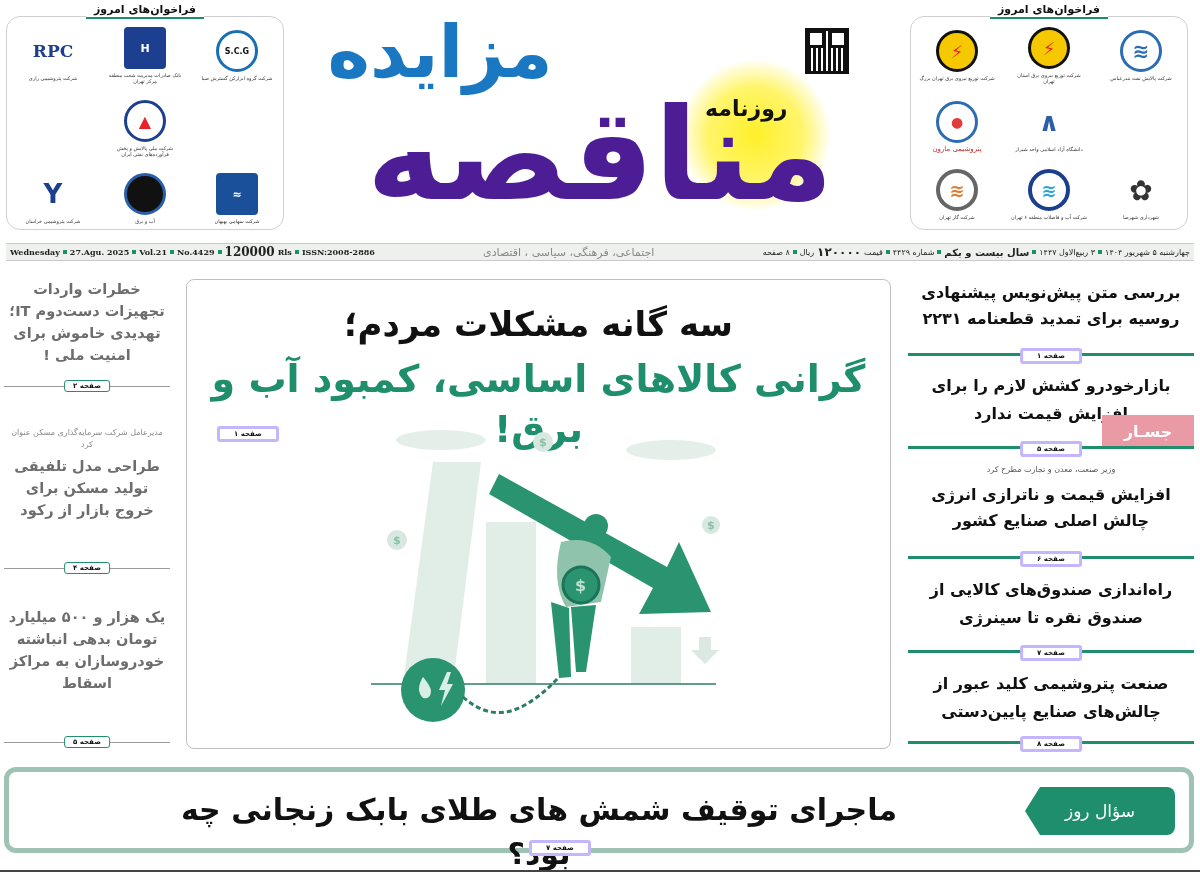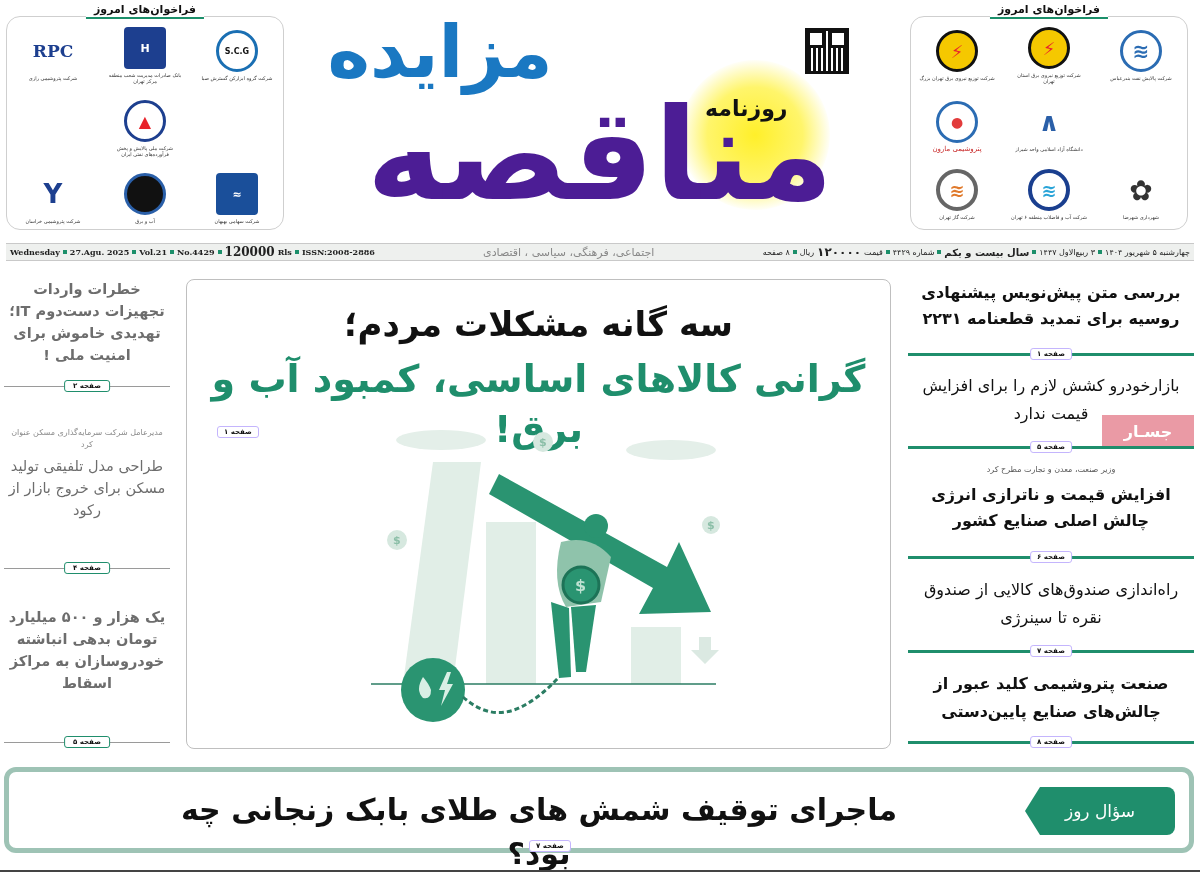--- a/index.html
+++ b/index.html
@@ -39,30 +39,30 @@
   .info-mid { font-size: 11px; color: #888; direction: rtl; }
   .info-fa { font-size: 8px; color: #222; direction: rtl; display: flex; align-items: center; gap: 3px; }
   .info-fa .strong { font-size: 10px; font-weight: bold; }
   .info-fa .price { font-size: 12px; font-weight: bold; }
 
   
   .col-left { position: absolute; left: 4px; top: 270px; width: 166px; height: 480px; }
   .col-right { position: absolute; left: 908px; top: 270px; width: 286px; height: 480px; }
   .story { position: absolute; left: 0; width: 100%; text-align: center; direction: rtl; }
   .story .kicker { font-size: 8px; color: #555; line-height: 12px; }
-  .story .headline { font-size: 15px; line-height: 22px; }
+  .story .headline { font-size: 15px; line-height: 22px; font-weight: bold; }
   .story .headline.bold { font-weight: bold; }
   .col-left .headline { color: #6d6d6d; font-size: 14.5px; }
   .col-left .kicker { color: #8a8a8a; }
 
   .page-ref-row { position: absolute; left: 0; width: 100%; height: 12px; }
   .page-ref-row .line { position: absolute; left: 0; right: 0; top: 6px; height: 2px; }
   .col-left .page-ref-row .line { background: #9a9a9a; height: 1px; }
   .col-right .page-ref-row .line { background: #1f8e6c; height: 3px; top: 5px; }
-  .page-ref { position: absolute; left: 50%; top: 0; transform: translateX(-50%); background: #fff; border: 1px solid #c4b5fd; border-radius: 3px; font-size: 7px; padding: 1px 6px; direction: rtl; white-space: nowrap; line-height: 8px; font-weight: bold; }
+  .page-ref { position: absolute; left: 50%; top: 0; transform: translateX(-50%); background: #fff; border: 3px solid #c4b5fd; border-radius: 3px; font-size: 7px; padding: 1px 14px; direction: rtl; white-space: nowrap; line-height: 8px; font-weight: bold; }
   .col-left .page-ref { border-color: #1f8e6c; border-width: 1.5px; padding: 1px 8px; }
 
   .tag-jesar { position: absolute; left: 194px; top: 145px; width: 92px; height: 32px; background: #ea9aa5; color: #fff; font-size: 16px; font-weight: bold; display: flex; align-items: center; justify-content: center; direction: rtl; letter-spacing: 2px; }
 
   
   .feature { position: absolute; left: 186px; top: 279px; width: 705px; height: 470px; border: 1px solid #bfbfbf; border-radius: 8px; background: #fff; overflow: hidden; }
   .feature-title1 { position: absolute; left: 0; width: 100%; top: 22px; text-align: center; font-size: 34px; font-weight: bold; color: #111; direction: rtl; line-height: 44px; }
   .feature-title2 { position: absolute; left: 0; width: 100%; top: 74px; text-align: center; font-size: 38px; font-weight: bold; color: #1f8e6c; direction: rtl; line-height: 50px; }
   .feature .page-ref { left: 30px; top: 146px; transform: none; }
 

